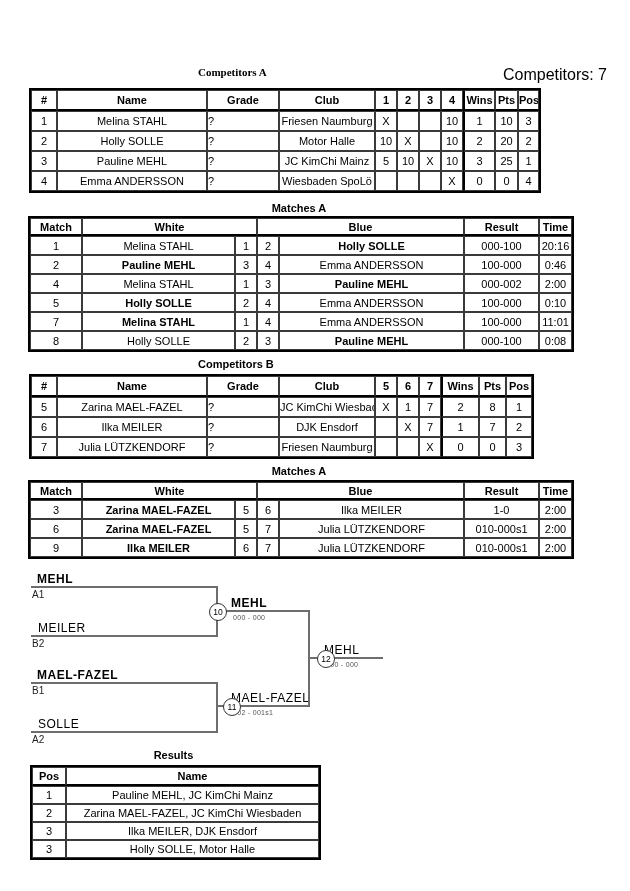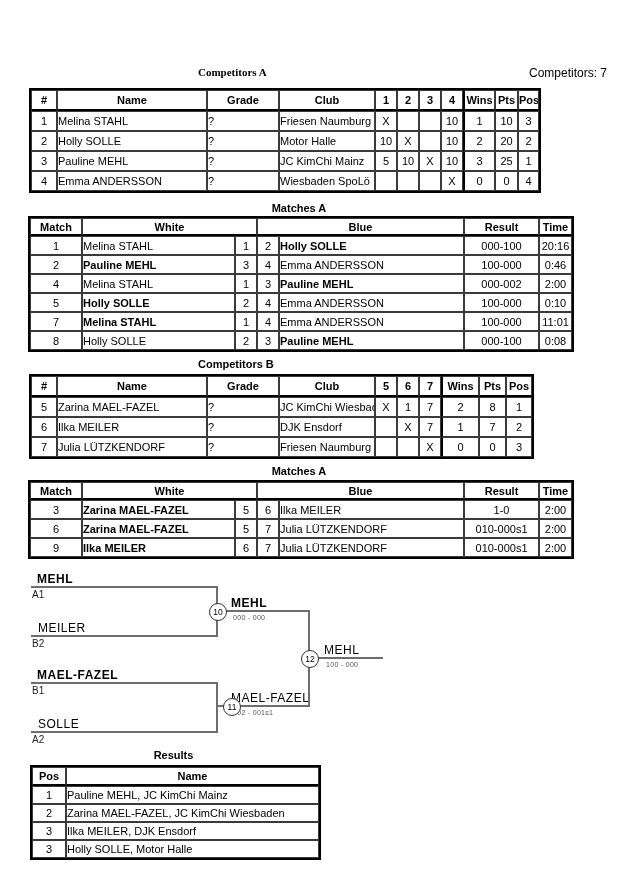--- a/index.html
+++ b/index.html
@@ -3,36 +3,36 @@
 <meta charset="utf-8">
 <style>
   html,body { margin:0; padding:0; background:#fff; }
   .page {
     position:relative; width:630px; height:891px; background:#fff;
     font-family:"Liberation Sans", sans-serif; color:#000; overflow:hidden;
   }
   .abs { position:absolute; }
   .page-title { top:40px; left:0; width:630px; text-align:center;
     font-size:19px; font-weight:bold; white-space:pre; }
-  .comp-count { top:66px; right:23px; font-size:12px; }
+  .comp-count { top:66px; right:23px; font-size:16px; }
   .sec-title { font-size:11px; font-weight:bold; }
   .sec-title.centered { text-align:center; }
 
   table.grid { border-collapse:separate; border-spacing:0; table-layout:fixed;
     border:2px solid #000; background:#fff; }
   table.grid th, table.grid td { border:1px solid #3a3a3a; overflow:hidden;
     font-size:11px; white-space:nowrap; padding:0; vertical-align:middle; background:#fff; }
   table.grid th { font-weight:bold; text-align:center; border-bottom:2px solid #000; }
   .comp-tbl th, .comp-tbl td { height:18px; }
   .match-tbl th { height:15px; }
   .match-tbl td { height:17px; }
   .res-tbl th { height:16px; }
   .res-tbl td { height:16px; }
   td.c, th.c { text-align:center; }
-  td.l { text-align:left; padding-left:6px;margin-top:10px; }
+  td.l { text-align:center; padding-left:6px;margin-top:10px; }
   td.g { text-align:left; padding-left:10px; }
   .tl { border-left:2px solid #000 !important; }
   td.b { font-weight:bold; }
 
   
   .bk-line { position:absolute; background:#6e6e6e; }
   .bk-name { position:absolute; font-size:12px; letter-spacing:0.5px; white-space:nowrap; }
   .bk-name.b { font-weight:bold; }
   .bk-seed { position:absolute; font-size:10px; color:#222; }
   .bk-score { position:absolute; font-size:7px; color:#555; letter-spacing:0.3px; white-space:nowrap; }
@@ -345,21 +345,21 @@
   <div class="bk-seed" style="top:734px;left:32px;">A2</div>
 
   <div class="bk-line" style="top:682px;left:216px;width:2px;height:51px;"></div>
   <div class="bk-line" style="top:705px;left:218px;width:92px;height:2px;"></div>
   <div class="bk-node" style="top:698px;left:223px;">11</div>
   <div class="bk-name" style="top:691px;left:231px;">MAEL-FAZEL</div>
   <div class="bk-score" style="top:709px;left:233px;">002 - 001s1</div>
 
   <div class="bk-line" style="top:610px;left:308px;width:2px;height:97px;"></div>
   <div class="bk-line" style="top:657px;left:310px;width:73px;height:2px;"></div>
-  <div class="bk-node" style="top:650px;left:301px;">12</div>
+  <div class="bk-node" style="top:650px;left:317px;">12</div>
   <div class="bk-name" style="top:643px;left:324px;">MEHL</div>
   <div class="bk-score" style="top:661px;left:326px;">100 - 000</div>
 
   <div class="abs sec-title centered" style="top:749px;left:30px;width:287px;">Results</div>
   <table class="grid res-tbl abs" style="top:765px;left:30px;width:287px;">
     <colgroup>
         <col style="width:34px">
         <col style="width:253px">
       </colgroup>
     <tbody>

